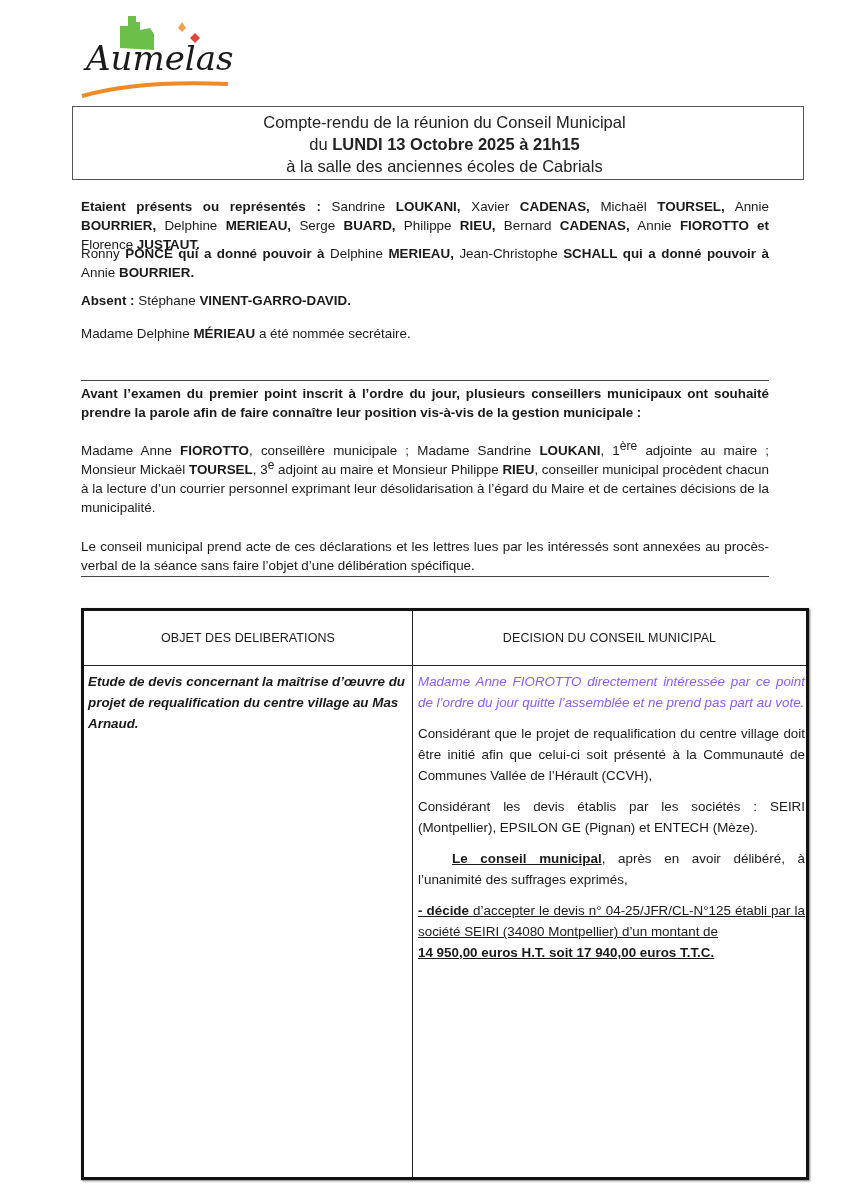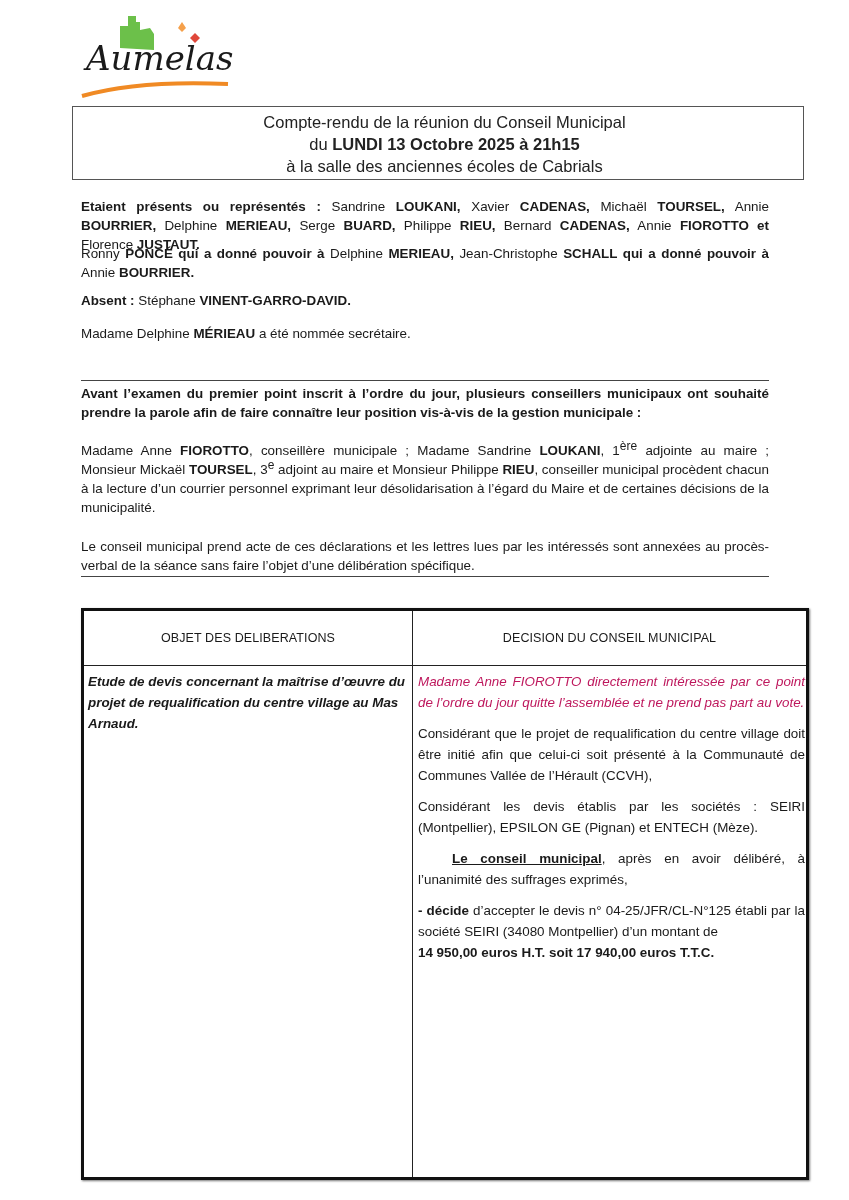--- a/index.html
+++ b/index.html
@@ -20,21 +20,21 @@
   .vline { position: absolute; left: 328px; top: 0; bottom: 0; border-left: 1px solid #222; }
   .hline { position: absolute; left: 0; right: 0; top: 54px; border-top: 1px solid #222; }
   .th { position: absolute; top: 0; height: 54px; display: flex; align-items: center; justify-content: center;
         font-size: 12.5px; letter-spacing: 0.1px; }
   .th-left { left: 0; width: 328px; }
   .th-right { left: 329px; right: 0; }
   .col-left { position: absolute; left: 4px; top: 60px; width: 320px; font-size: 13.4px;
               line-height: 21px; font-weight: bold; font-style: italic; }
   .col-right { position: absolute; left: 334px; top: 60px; width: 387px; font-size: 13.4px; line-height: 21px; }
   .col-right p { margin: 0 0 10px 0; text-align: justify; }
-  .blue { color: #be185d; font-style: italic; }
+  .blue { color: #8b5cf6; font-style: italic; }
   .u { text-decoration: underline; font-weight: bold; padding-left: 34px; }
 </style>
 </head>
 <body>
 
 <div class="logo">
   <svg width="155" height="92" viewBox="0 0 155 92">
     <path d="M42 40 L42 18 L50 18 L50 8 L58 8 L58 14 L62 14 L62 22 L72 20 L76 26 L76 42 Z" fill="#6cc04a"></path>
     <path d="M100 20 l4 -6 l4 6 l-4 4 z" fill="#f5a04a"></path>
     <path d="M112 30 l5 -5 l5 5 l-5 5 z" fill="#e0473a"></path>
@@ -96,15 +96,15 @@
   <div class="th th-left">OBJET DES DELIBERATIONS</div>
   <div class="th th-right">DECISION DU CONSEIL MUNICIPAL</div>
 
   <div class="col-left">Etude de devis concernant la maîtrise d’œuvre du projet de requalification du centre village au Mas Arnaud.</div>
 
   <div class="col-right">
     <p class="blue">Madame Anne FIOROTTO directement intéressée par ce point de l’ordre du jour quitte l’assemblée et ne prend pas part au vote.</p>
     <p>Considérant que le projet de requalification du centre village doit être initié afin que celui-ci soit présenté à la Communauté de Communes Vallée de l’Hérault (CCVH),</p>
     <p>Considérant les devis établis par les sociétés : SEIRI (Montpellier), EPSILON GE (Pignan) et ENTECH (Mèze).</p>
     <p><span class="u">Le conseil municipal</span><span>, après en avoir délibéré, à l’unanimité des suffrages exprimés,</span></p>
-    <p style="margin-bottom:18px;"><b>- décide</b><span> d’accepter le devis n° 04-25/JFR/CL-N°125 établi par la société SEIRI (34080 Montpellier) d’un montant de</span><br><b>14 950,00 euros H.T. soit 17 940,00 euros T.T.C.</b></p>
+    <p style="margin-bottom:18px;text-decoration:underline;"><b>- décide</b><span> d’accepter le devis n° 04-25/JFR/CL-N°125 établi par la société SEIRI (34080 Montpellier) d’un montant de</span><br><b>14 950,00 euros H.T. soit 17 940,00 euros T.T.C.</b></p>
   </div>
 </div>
 
 </body></html>

